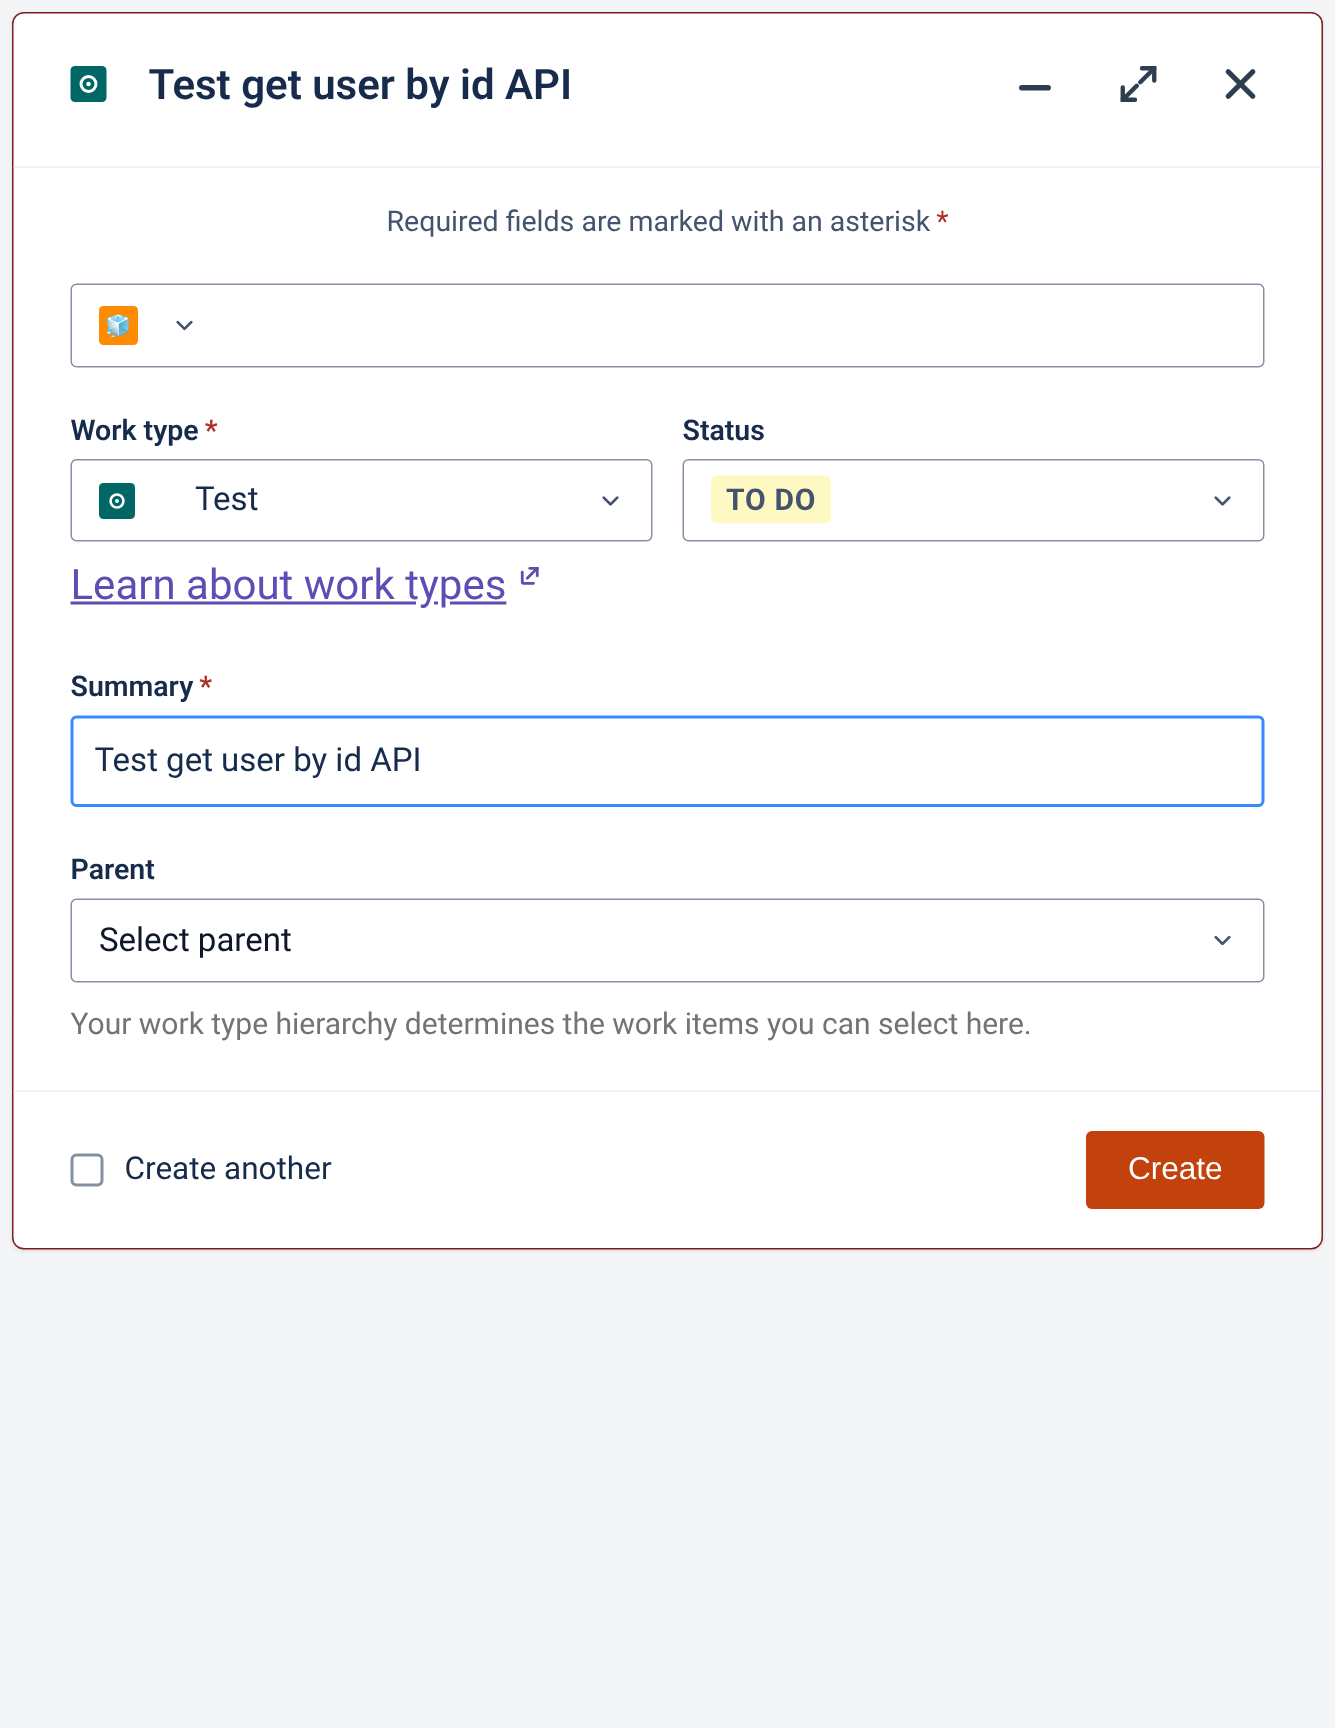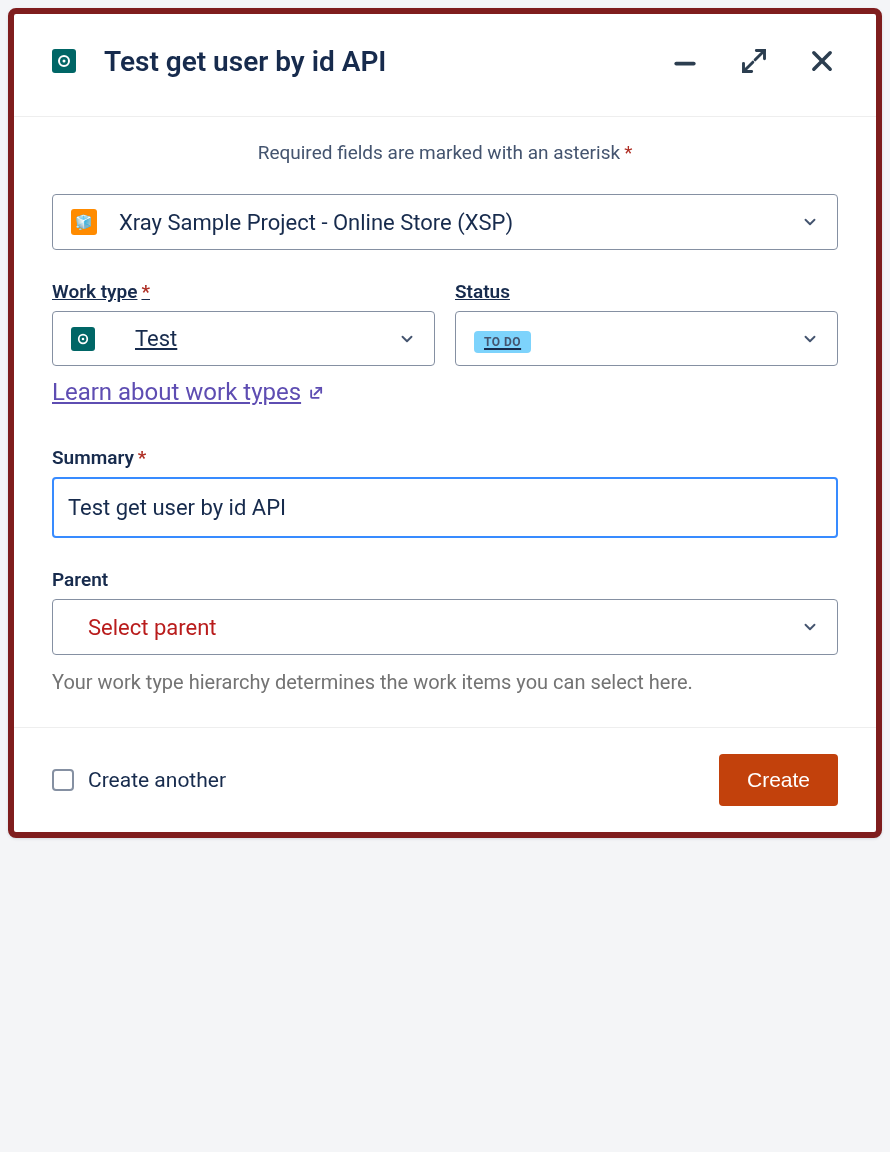--- a/index.html
+++ b/index.html
@@ -11,21 +11,21 @@
       font-family: -apple-system, BlinkMacSystemFont, "Segoe UI", Roboto, Helvetica, Arial, sans-serif;
       background: #f4f5f7;
       padding: 8px;
       color: #172B4D;
     }
     .modal {
       background: #fff;
       border-radius: 8px;
       width: 874px;
       box-shadow: 0 1px 3px rgba(9,30,66,0.12);
-      border: 6px solid #7f1d1d;
+      border: 1px solid #7f1d1d;
       overflow: hidden;
     }
     .modal-header {
       display: flex;
       align-items: center;
       padding: 28px 36px 36px 38px;
       border-bottom: 1px solid #eee;
     }
     .issue-type-icon {
       width: 24px;
@@ -82,21 +82,20 @@
     .field-label {
       font-size: 19px;
       font-weight: 600;
       color: #172B4D;
       margin-bottom: 8px;
       display: block;
     }
     .field-row {
       display: flex;
       gap: 20px;
-      text-decoration: underline;
     }
     .field-col {
       flex: 1;
     }
     .select-box {
       border: 1px solid #8590A2;
       border-radius: 4px;
       padding: 14px 18px;
       display: flex;
       align-items: center;
@@ -135,55 +134,54 @@
       display: flex;
       align-items: center;
       justify-content: center;
     }
     .chevron {
       width: 18px;
       height: 18px;
       color: #44546F;
     }
     .status-badge {
-      background: #7dd3fc;
+      background: #fef9c3;
       padding: 4px 10px;
       border-radius: 4px;
-      font-size: 12px;
+      font-size: 20px;
       font-weight: 700;
       color: #44546F;
       letter-spacing: 0.5px;
     }
     .learn-link {
       display: inline-flex;
-      align-items: center;
+      align-items: flex-start;
       gap: 6px;
       color: #5E4DB2;
-      font-size: 24px;
+      font-size: 28px;
       text-decoration: underline;
       margin-top: 12px;
       cursor: pointer;
     }
     .learn-link svg {
       width: 20px;
       height: 20px;
     }
     .text-input {
       width: 100%;
       border: 2px solid #388BFF;
       border-radius: 4px;
       padding: 16px 14px;
       font-size: 22px;
       color: #172B4D;
       outline: none;
       font-family: inherit;
     }
     .placeholder-text {
-      color: #b91c1c;
-      margin-left: 17px;
+      color: #0f172a;
     }
     .help-text {
       font-size: 20px;
       color: #737373;
       margin-top: 12px;
       line-height: 1.5;
     }
     .modal-footer {
       border-top: 1px solid #eee;
       padding: 26px 38px;
@@ -258,21 +256,20 @@
 
   <div class="modal-body">
 
     <p class="required-note">
       <span>Required fields are marked with an asterisk</span><span class="asterisk">*</span>
     </p>
 
     <div class="field-group">
       <div class="select-box">
         <div class="project-icon">🧊</div>
-        <span class="select-value">Xray Sample Project - Online Store (XSP)</span>
         <svg class="chevron" viewBox="0 0 24 24" fill="none" stroke="currentColor" stroke-width="2.5" stroke-linecap="round" stroke-linejoin="round">
             <polyline points="6 9 12 15 18 9"></polyline>
           </svg>
       </div>
     </div>
 
     <div class="field-row" style="margin-bottom:40px;">
       <div class="field-col">
         <label class="field-label">
           <span>Work type</span><span class="asterisk">*</span>

